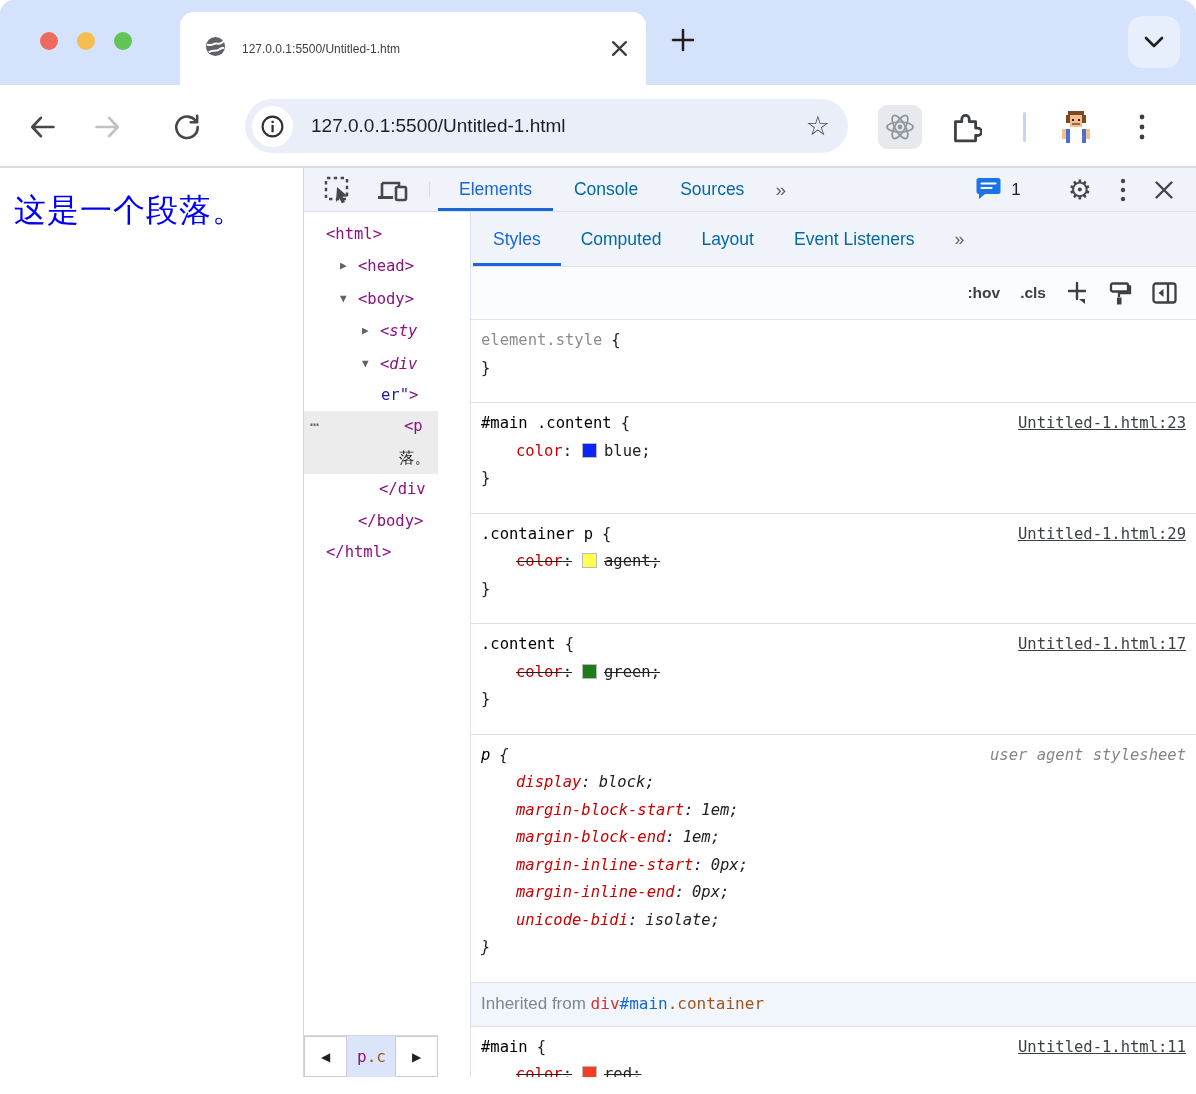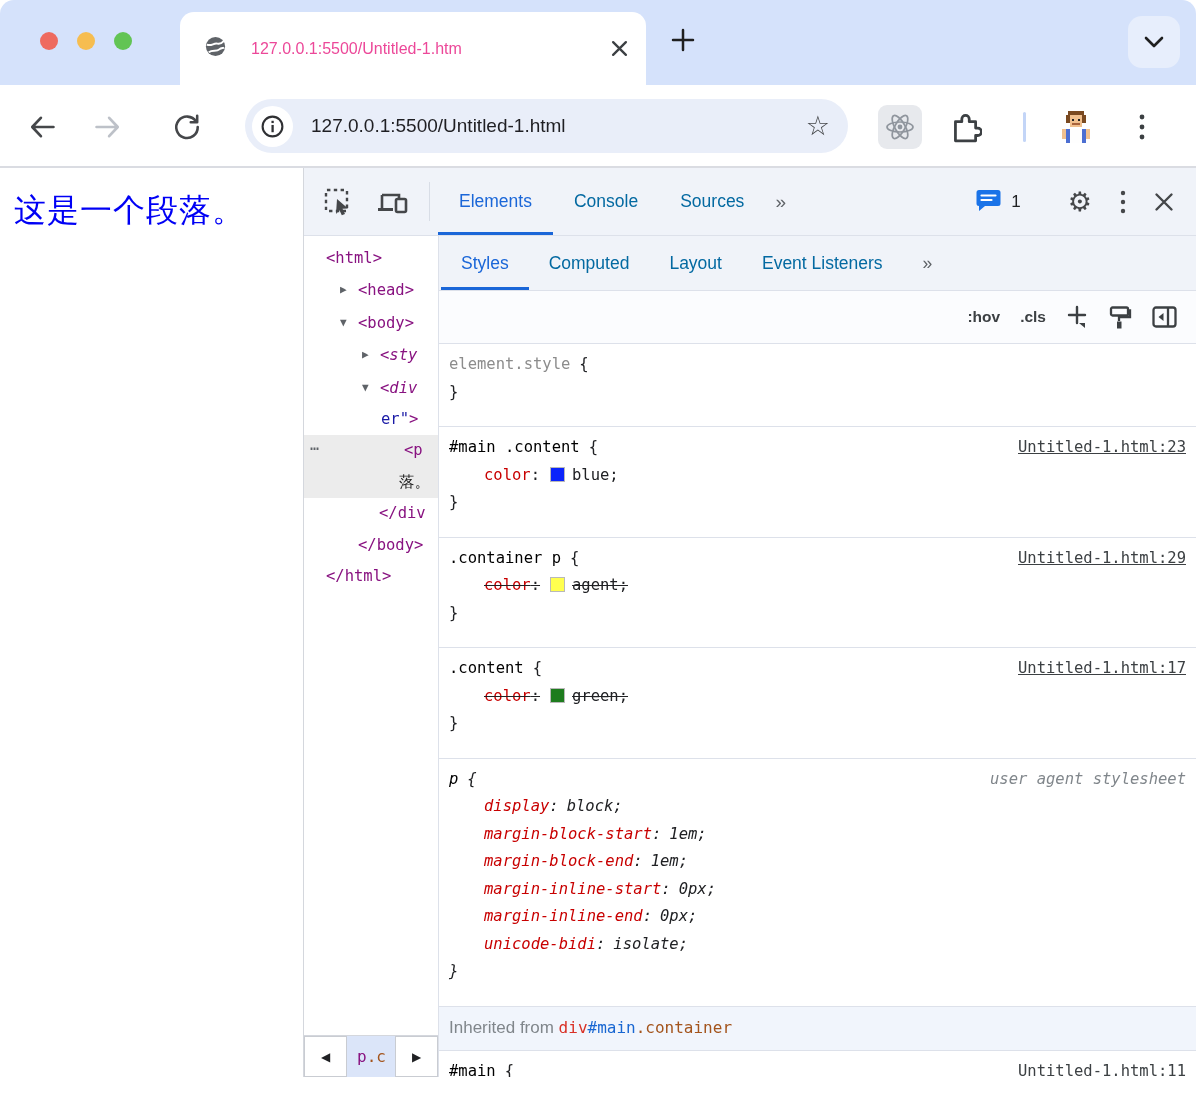--- a/index.html
+++ b/index.html
@@ -12,21 +12,21 @@
   *{box-sizing:border-box; margin:0; padding:0;}
   body{font-family:"Liberation Sans",sans-serif; background:#fff;}
   .window{position:relative; width:1196px; height:1094px; border-radius:14px; overflow:hidden; background:#fff;}
 
   
   .tabstrip{position:relative; height:85px; background:var(--stripbg);}
   .traffic{position:absolute; left:40px; top:32px; display:flex; gap:19px;}
   .light{width:18px; height:18px; border-radius:50%; display:inline-block;}
   .light.red{background:#ee6a5f;} .light.yellow{background:#f6bd50;} .light.green{background:#62c454;}
   .tab{position:absolute; left:180px; top:12px; width:466px; height:73px; background:#fff; border-radius:14px 14px 0 0; display:flex; align-items:center; padding:0 18px 0 24px;}
-  .tab-title{font-size:16px; color:#ec4899; margin-left:24px; white-space:nowrap; overflow:hidden; flex:1;}
+  .tab-title{font-size:12px; color:#404040; margin-left:15px; white-space:nowrap; overflow:hidden; flex:1;}
   .tab-close{margin-left:10px; display:flex; align-items:center; cursor:pointer;}
   .newtab{position:absolute; left:668px; top:25px; background:none; border:none; cursor:pointer;}
   .strip-chevron{position:absolute; right:16px; top:16px; width:52px; height:52px; border:none; border-radius:14px; background:#e7eefc; display:flex; align-items:center; justify-content:center; cursor:pointer;}
 
   
   .toolbar{position:relative; height:83px; background:#fff; border-bottom:2px solid #dadce2;}
   .tb-btn{position:absolute; top:0; height:83px; display:flex; align-items:center; background:none; border:none; cursor:pointer;}
   .urlbar{position:absolute; left:245px; top:14px; width:603px; height:54px; background:var(--urlpill); border-radius:27px; display:flex; align-items:center; padding:0 18px 0 7px; cursor:text;}
   .info-circle{width:41px; height:41px; border-radius:50%; background:#fff; display:flex; align-items:center; justify-content:center;}
   .url-text{margin-left:18px; font-size:19px; color:#1f1f23; flex:1; white-space:nowrap; overflow:hidden;}
@@ -35,33 +35,33 @@
   .tb-divider{position:absolute; left:1023px; top:27px; width:3px; height:30px; background:#c3d5f7; border-radius:2px;}
 
   
   .content{display:flex; height:909px;}
   .page{width:303px; background:#fff;}
   .page p{margin:21px 14px; font-size:32px; color:var(--pagetext); letter-spacing:1px;}
 
   .devtools{flex:1; display:flex; flex-direction:column; border-left:1px solid #d4d7dd; background:#fff; min-width:0;}
 
   
-  .dt-topbar{height:68px; background:var(--panelbg); border-bottom:1px solid var(--sep); display:flex; align-items:stretch; flex:none;}
+  .dt-topbar{height:44px; background:var(--panelbg); border-bottom:1px solid var(--sep); display:flex; align-items:stretch; flex:none;}
   .dt-iconbtn{background:none; border:none; display:flex; align-items:center; cursor:pointer; padding:0 12px;}
   .dt-topbar .first{margin-left:7px;}
   .vdiv{width:1px; background:#d8dde6; margin:14px 8px;}
   .dt-tab{display:flex; align-items:center; padding:0 21px; font-size:17.5px; color:#0369a1; cursor:pointer; position:relative; background:none; border:none;}
   .dt-tab.active{color:var(--accent);}
   .dt-tab.active::after{content:""; position:absolute; left:0; right:0; bottom:0; height:3px; background:var(--accent);}
   .more-tabs{font-size:19px; color:#5f6368; padding:0 10px;}
   .dt-right{margin-left:auto; display:flex; align-items:center; gap:4px; padding-right:10px;}
   .issues{display:flex; align-items:center; gap:9px; background:none; border:none; cursor:pointer; padding:0 10px;}
   .issues-count{font-size:17px; color:#202124;}
 
-  .dt-body{flex:1; display:flex; min-height:0;}
+  .dt-body{flex:1; display:flex; min-height:0;gap:32px;}
 
   
   .dom-pane{width:134px; flex:none; display:flex; flex-direction:column; background:#fff;}
   .dom-tree{flex:1; padding-top:7px; font-family:"DejaVu Sans Mono",monospace; font-size:15.5px; overflow:hidden;}
   .trow{line-height:31.4px; white-space:nowrap;}
   .arr{display:inline-block; width:18px; font-size:11px; color:#5f6368; vertical-align:2px;}
   .tagc{color:var(--tag);}
   .attrvc{color:var(--attrv);}
   .textc{color:#1f1f1f;}
   .sel-block{background:var(--selbg); position:relative;}

